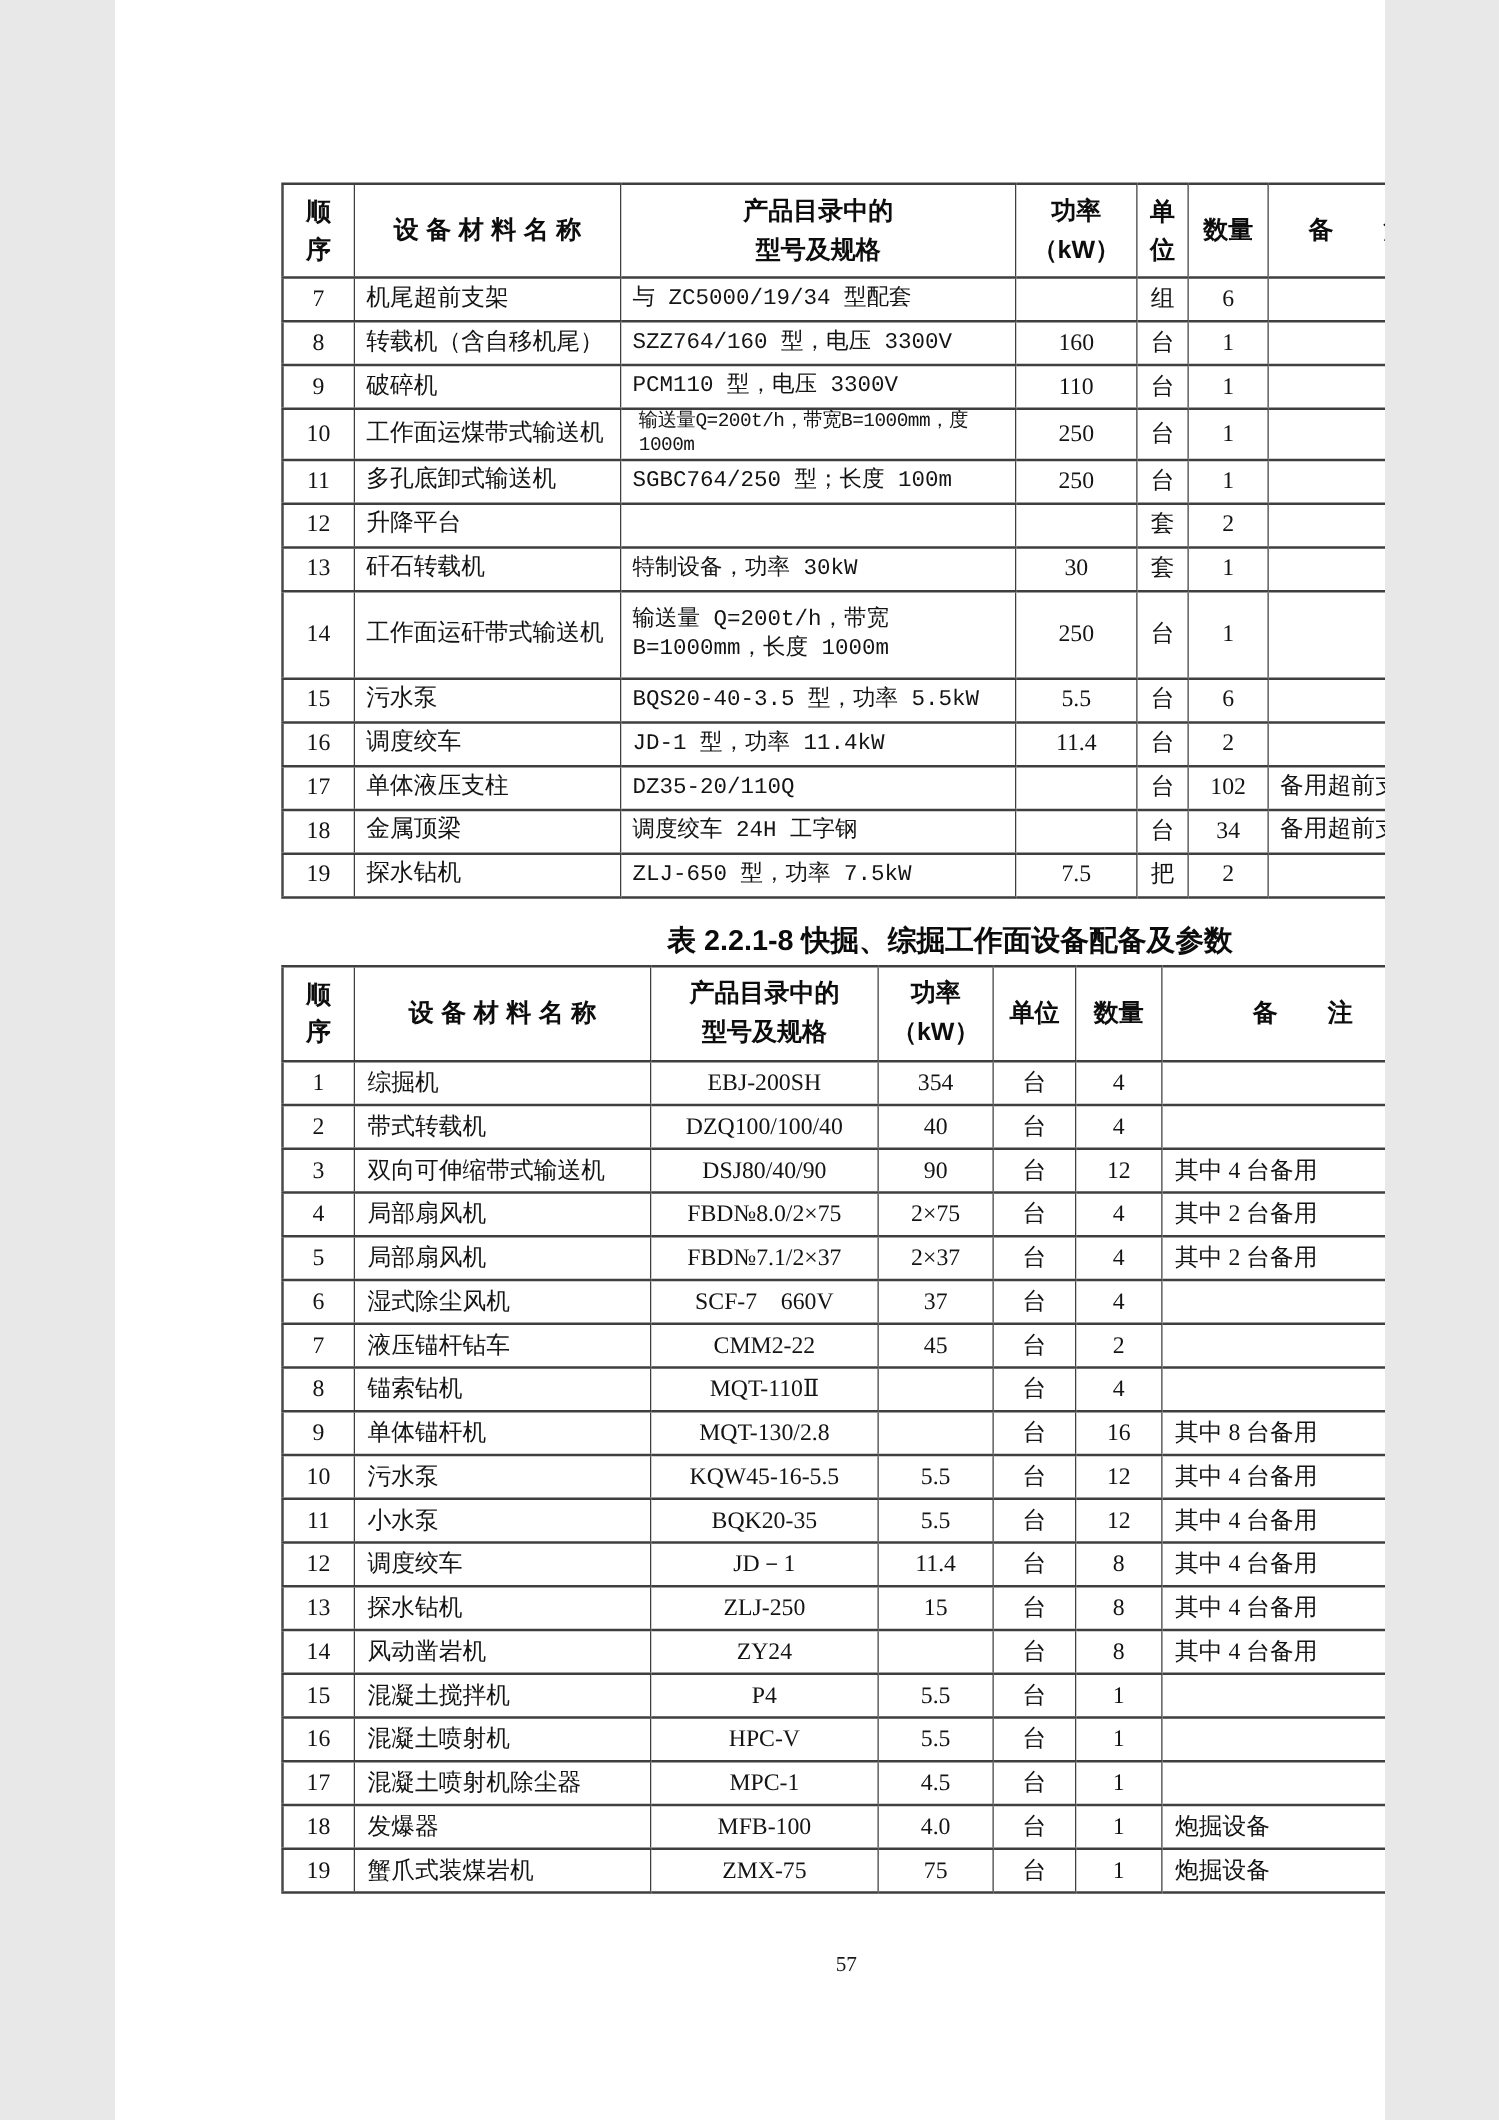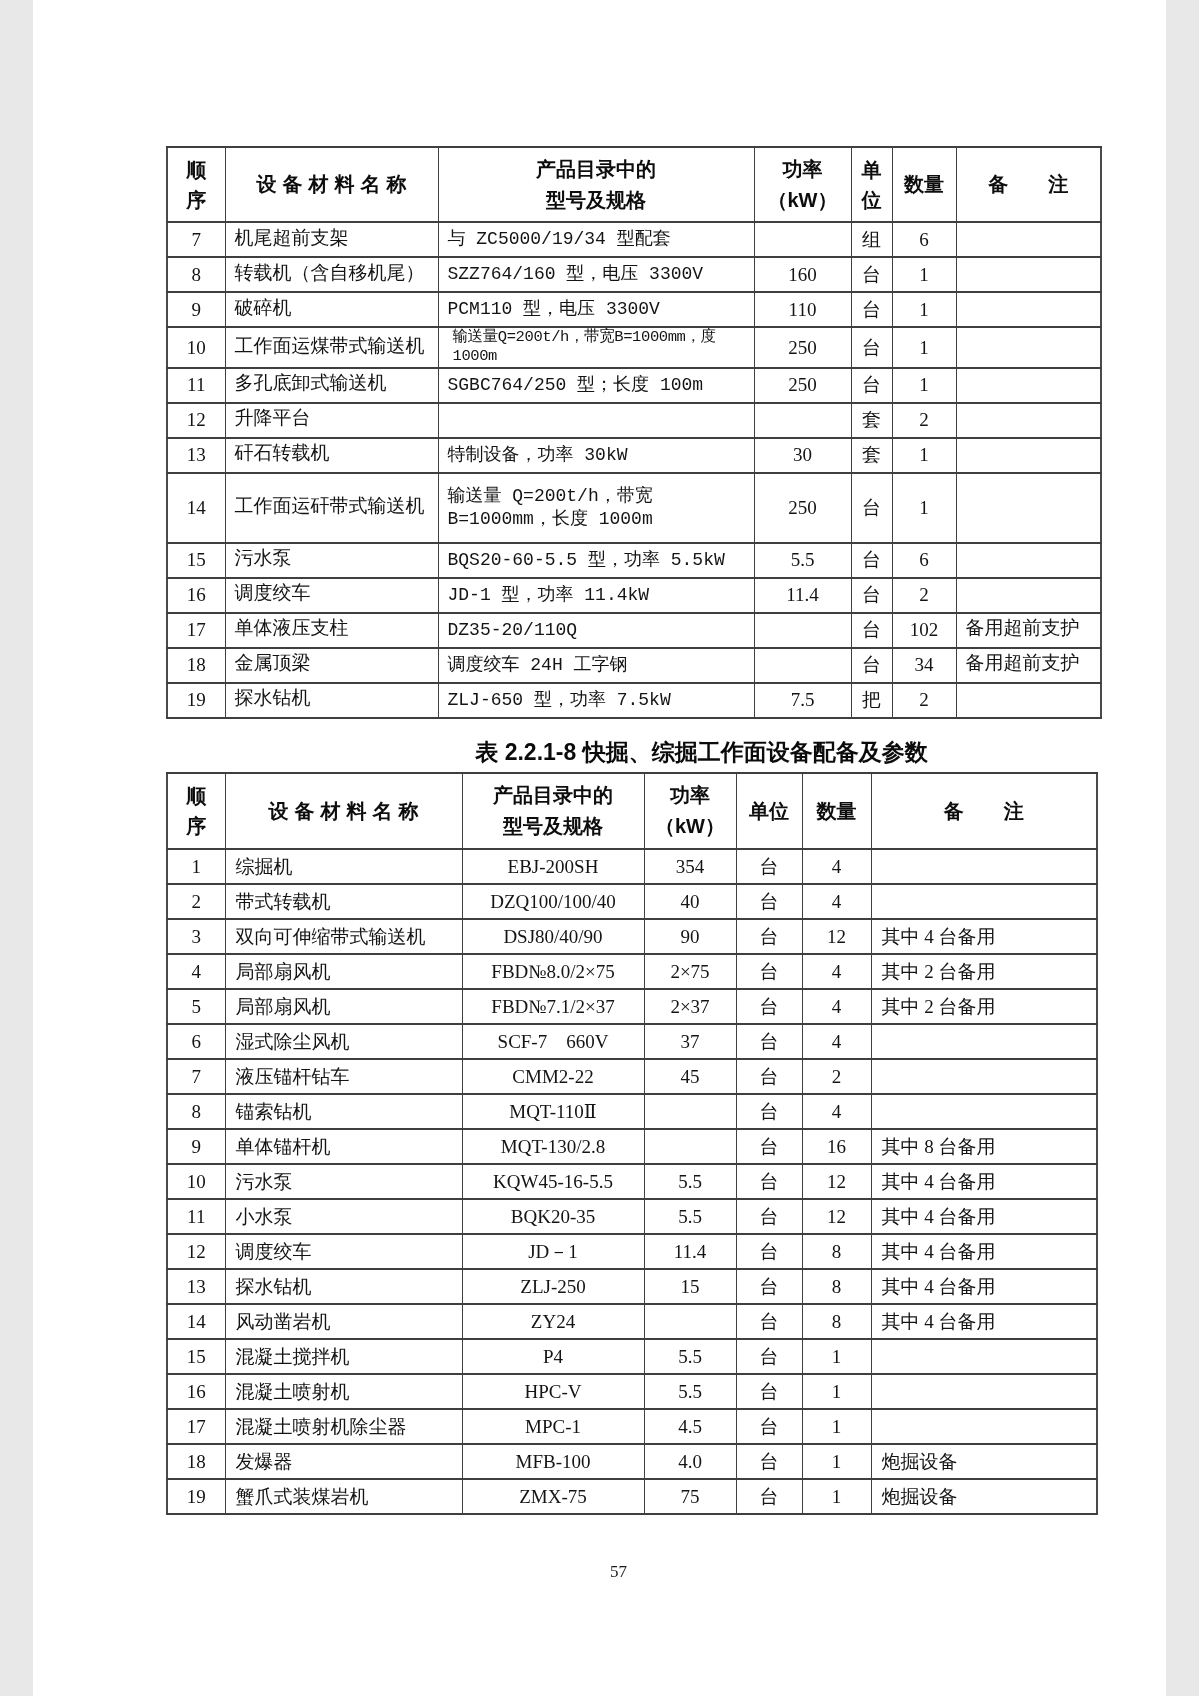--- a/index.html
+++ b/index.html
@@ -1,17 +1,17 @@
 <!DOCTYPE html>
 <html><head>
 <meta charset="utf-8">
 <style>
   html,body { margin:0; padding:0; background:#e8e8e8; }
   .page {
-    position:relative; width:1133px; height:1696px; margin:0 auto;
+    position:relative; width:1016px; height:1696px; margin:0 auto;
     background:#ffffff; color:#111;
     font-family:"Liberation Serif","DejaVu Serif",serif;
     overflow:hidden;
   }
   table { border-collapse:collapse; table-layout:fixed; position:absolute; background:#fff; }
   table, td, th { border:1.5px solid #3f3f3f; }
   td, th { border-top-width:2px; border-bottom-width:2px; overflow:hidden; }
   table { border-width:2.5px; border-color:#4a4a4a; }
 
   th {
@@ -155,21 +155,21 @@
           <td class="col-name">工作面运矸带式输送机</td>
           <td class="col-model">输送量 Q=200t/h，带宽 B=1000mm，长度 1000m</td>
           <td class="col-power">250</td>
           <td class="col-unit">台</td>
           <td class="col-qty">1</td>
           <td class="col-note"></td>
         </tr>
         <tr>
           <td class="col-seq">15</td>
           <td class="col-name">污水泵</td>
-          <td class="col-model">BQS20-60-5.5 型，功率 5.5kW</td>
+          <td class="col-model">BQS20-40-3.5 型，功率 5.5kW</td>
           <td class="col-power">5.5</td>
           <td class="col-unit">台</td>
           <td class="col-qty">6</td>
           <td class="col-note"></td>
         </tr>
         <tr>
           <td class="col-seq">16</td>
           <td class="col-name">调度绞车</td>
           <td class="col-model">JD-1 型，功率 11.4kW</td>
           <td class="col-power">11.4</td>

